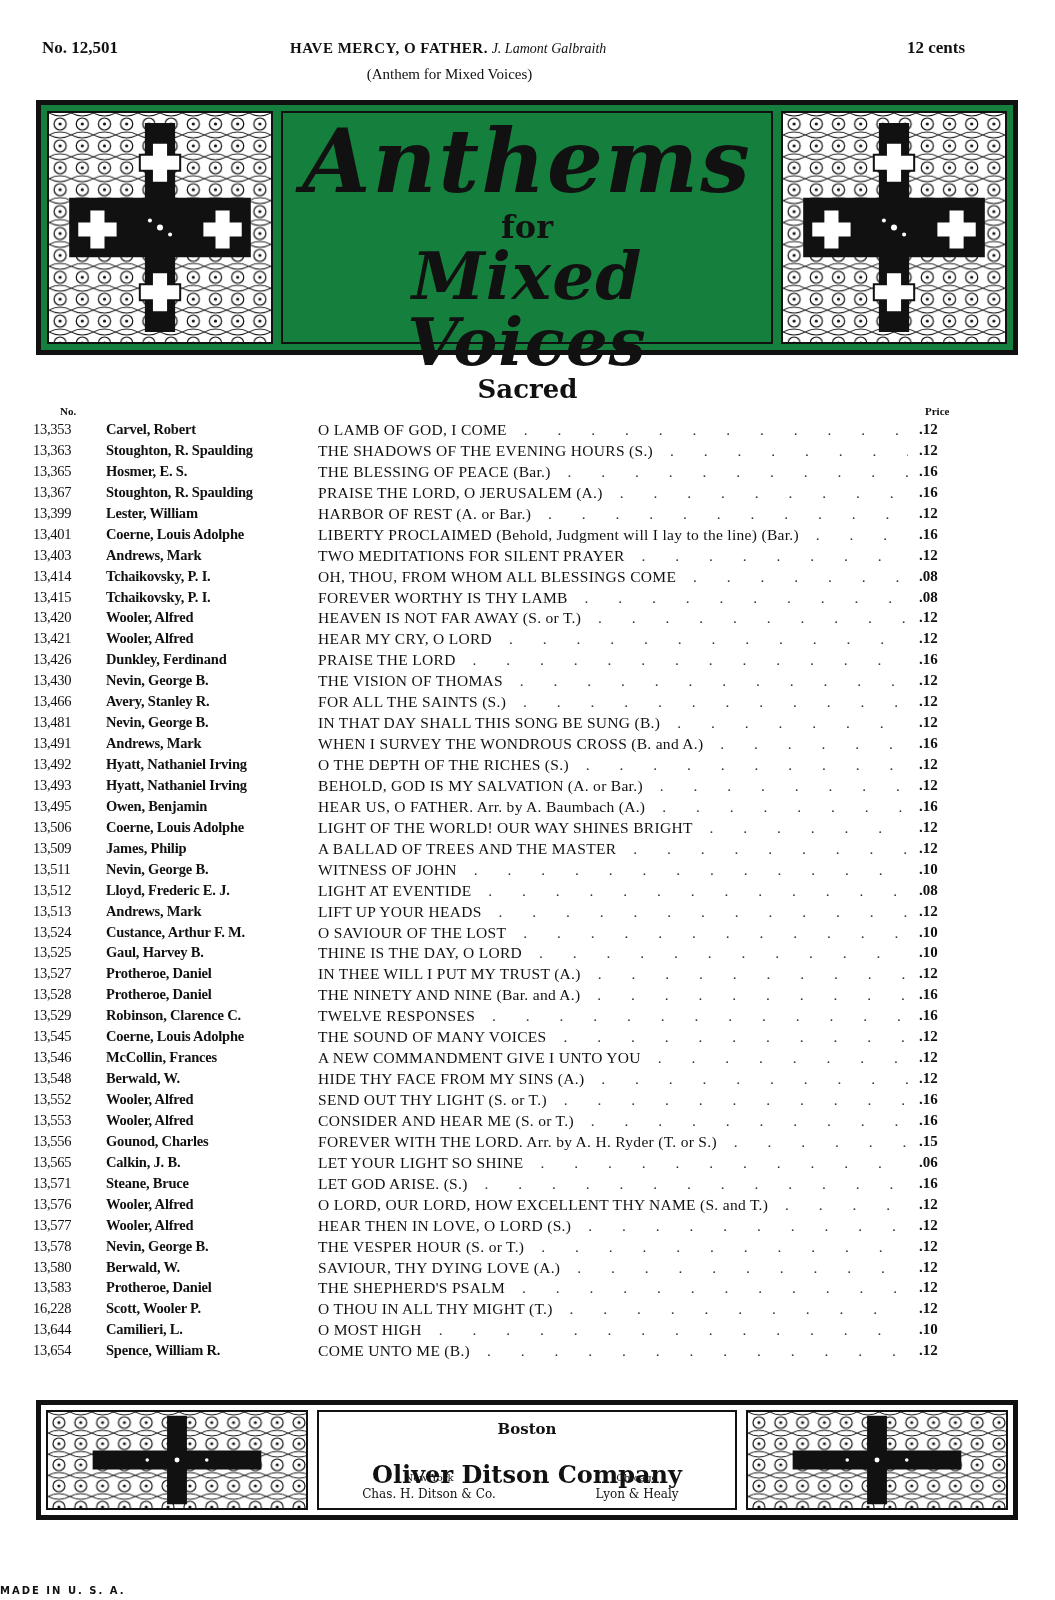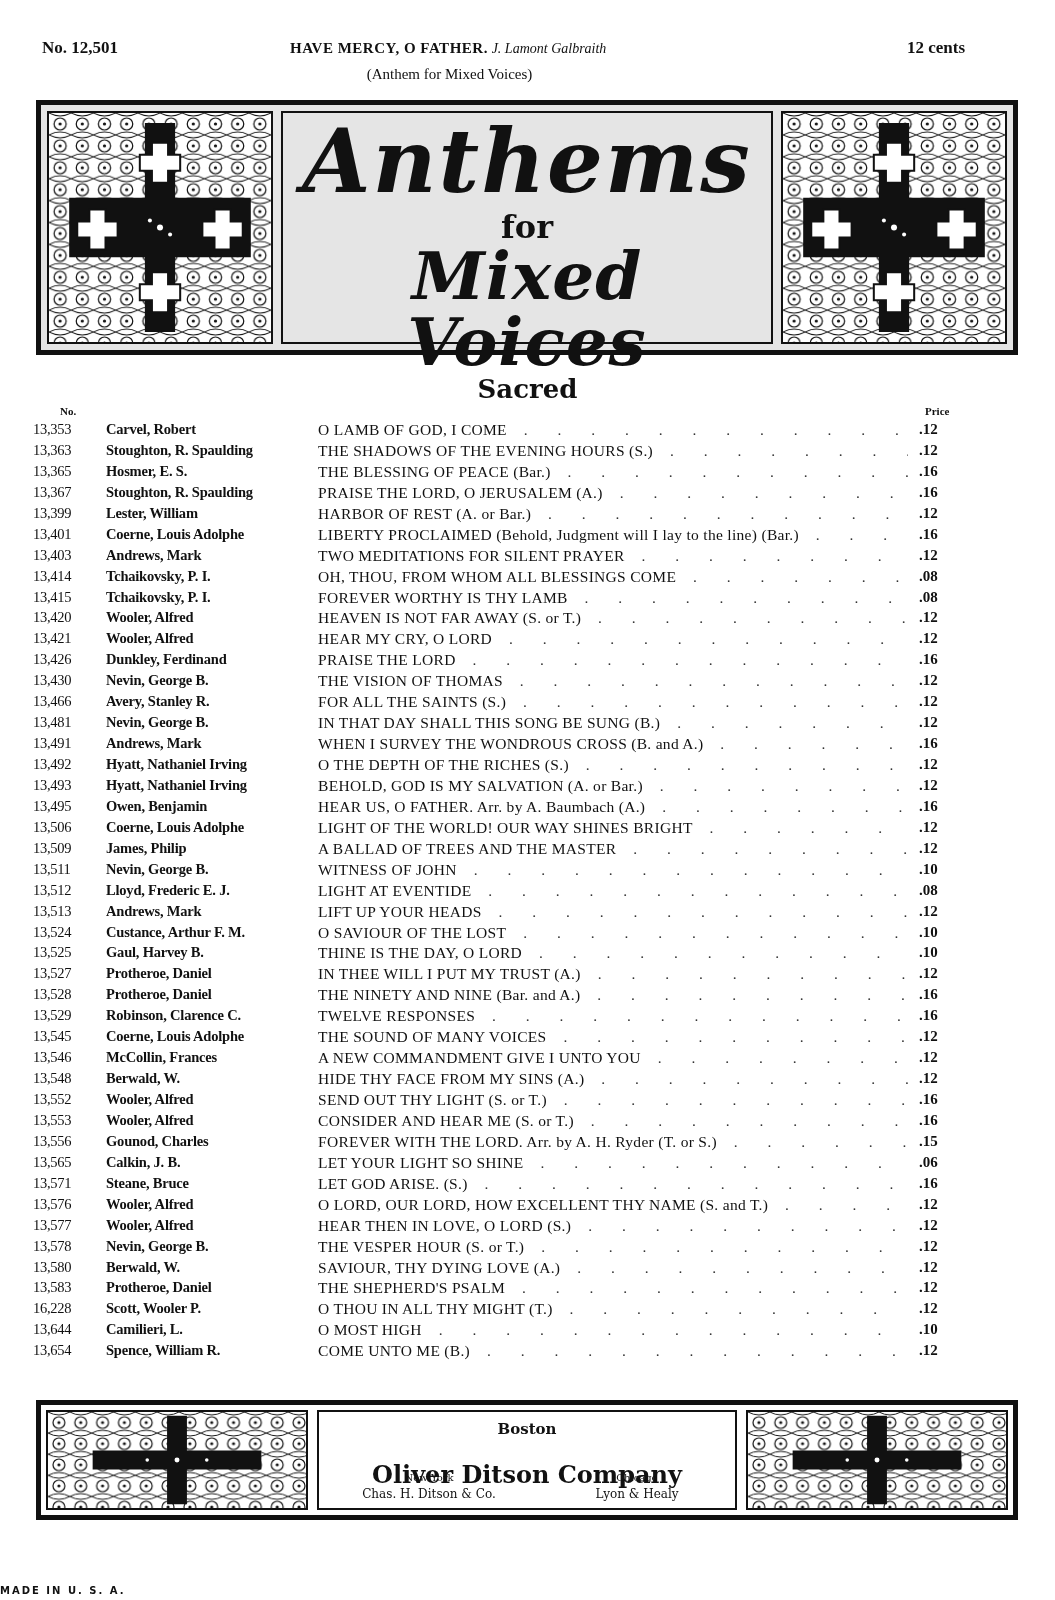--- a/index.html
+++ b/index.html
@@ -6,21 +6,21 @@
   body { width: 1055px; height: 1600px; position: relative; overflow: hidden; color: #111; font-family: "Liberation Serif", "DejaVu Serif", serif; }
   .topline { position: absolute; top: 38px; left: 0; width: 1055px; height: 24px; }
   .pubno { position: absolute; left: 42px; top: 0; font-weight: bold; font-size: 17px; }
   .title-line { position: absolute; left: 290px; top: 2px; font-size: 15px; }
   .title-line .t { font-weight: bold; letter-spacing: 0.5px; }
   .title-line .c { font-style: italic; font-size: 14px; }
   .price-top { position: absolute; right: 90px; top: 0; font-weight: bold; font-size: 17px; }
   .subtitle { position: absolute; top: 66px; left: 0; width: 899px; text-align: center; font-size: 15px; }
   .subtitle span { margin-left: 0; }
 
-  .banner { position: absolute; left: 36px; top: 100px; width: 982px; height: 255px; border: 5px solid #111; box-sizing: border-box; background: #e5e5e5; }
+  .banner { position: absolute; left: 36px; top: 100px; width: 982px; height: 255px; border: 5px solid #111; box-sizing: border-box; background: #15803d; }
   .orn { position: absolute; top: 6px; bottom: 6px; width: 226px; border: 2px solid #111; box-sizing: border-box; overflow: hidden; background: #fff; }
   .orn.left { left: 6px; }
   .orn.right { right: 6px; }
   .orn svg { width: 100%; height: 100%; display: block; }
   .banner-center { position: absolute; left: 240px; right: 240px; top: 6px; bottom: 6px; border: 2px solid #111; box-sizing: border-box; text-align: center; }
   .bt1 { position: absolute; left: 0; right: 0; top: 4px; font-family: "DejaVu Serif", serif; font-weight: bold; font-size: 88px; font-style: italic; letter-spacing: 2px; line-height: 1; }
   .bt2 { position: absolute; left: 0; right: 0; top: 98px; font-family: "DejaVu Serif", serif; font-weight: bold; font-size: 32px; line-height: 1; }
   .bt3 { position: absolute; left: 0; right: 0; top: 130px; font-family: "DejaVu Serif", serif; font-weight: bold; font-style: italic; font-size: 66px; line-height: 1; letter-spacing: 1px; }
 
   .section-head { position: absolute; top: 374px; left: 0; width: 1055px; text-align: center; font-family: "DejaVu Serif", serif; font-weight: bold; font-size: 26px; }

